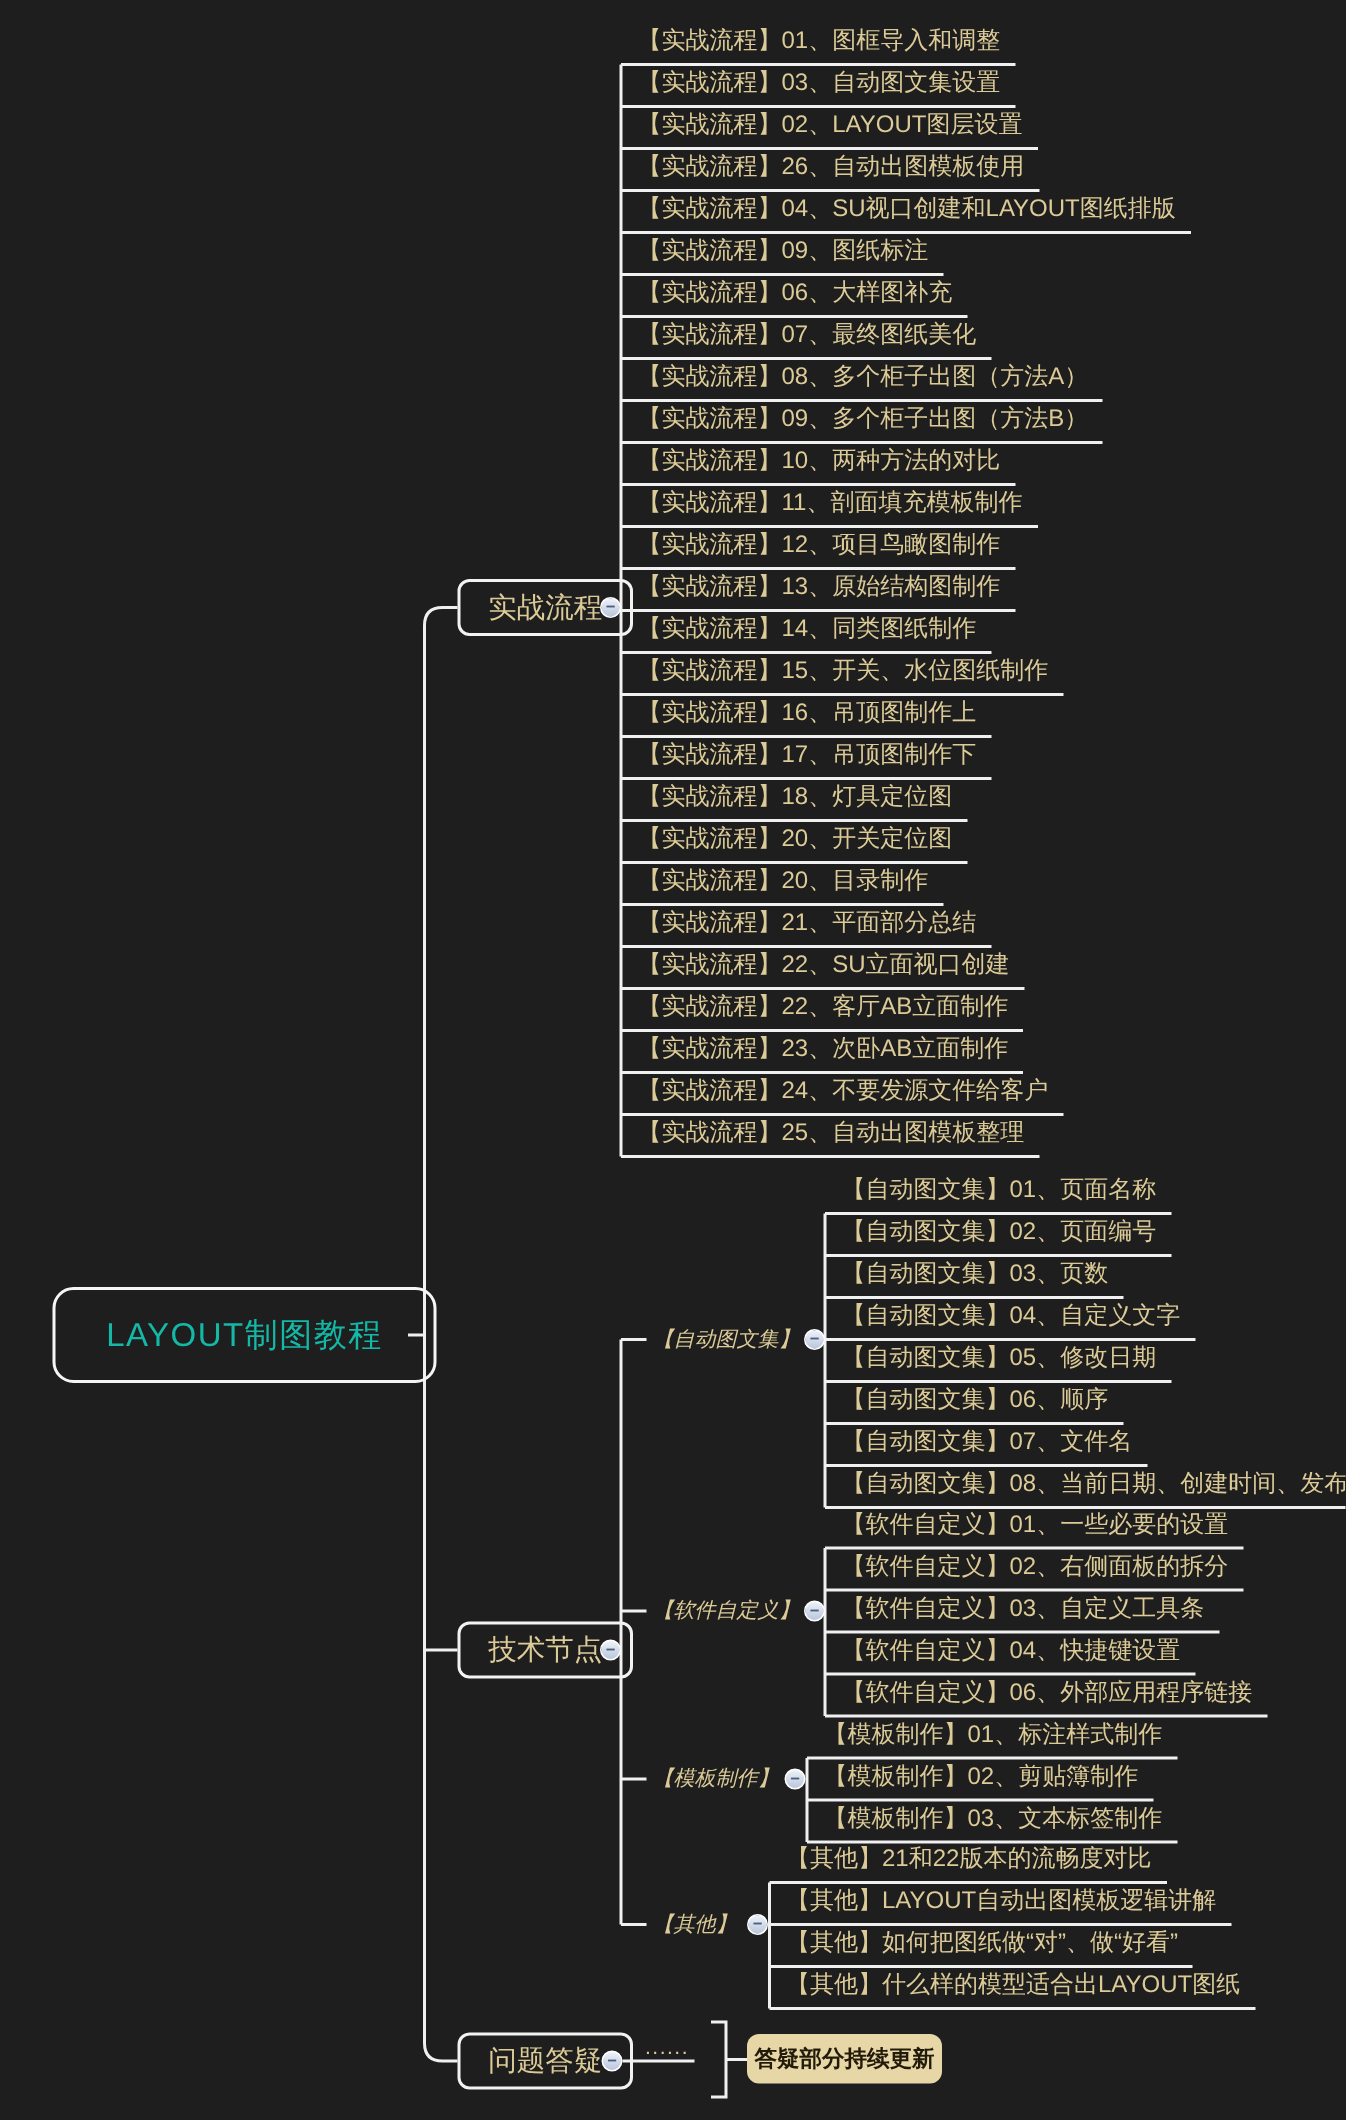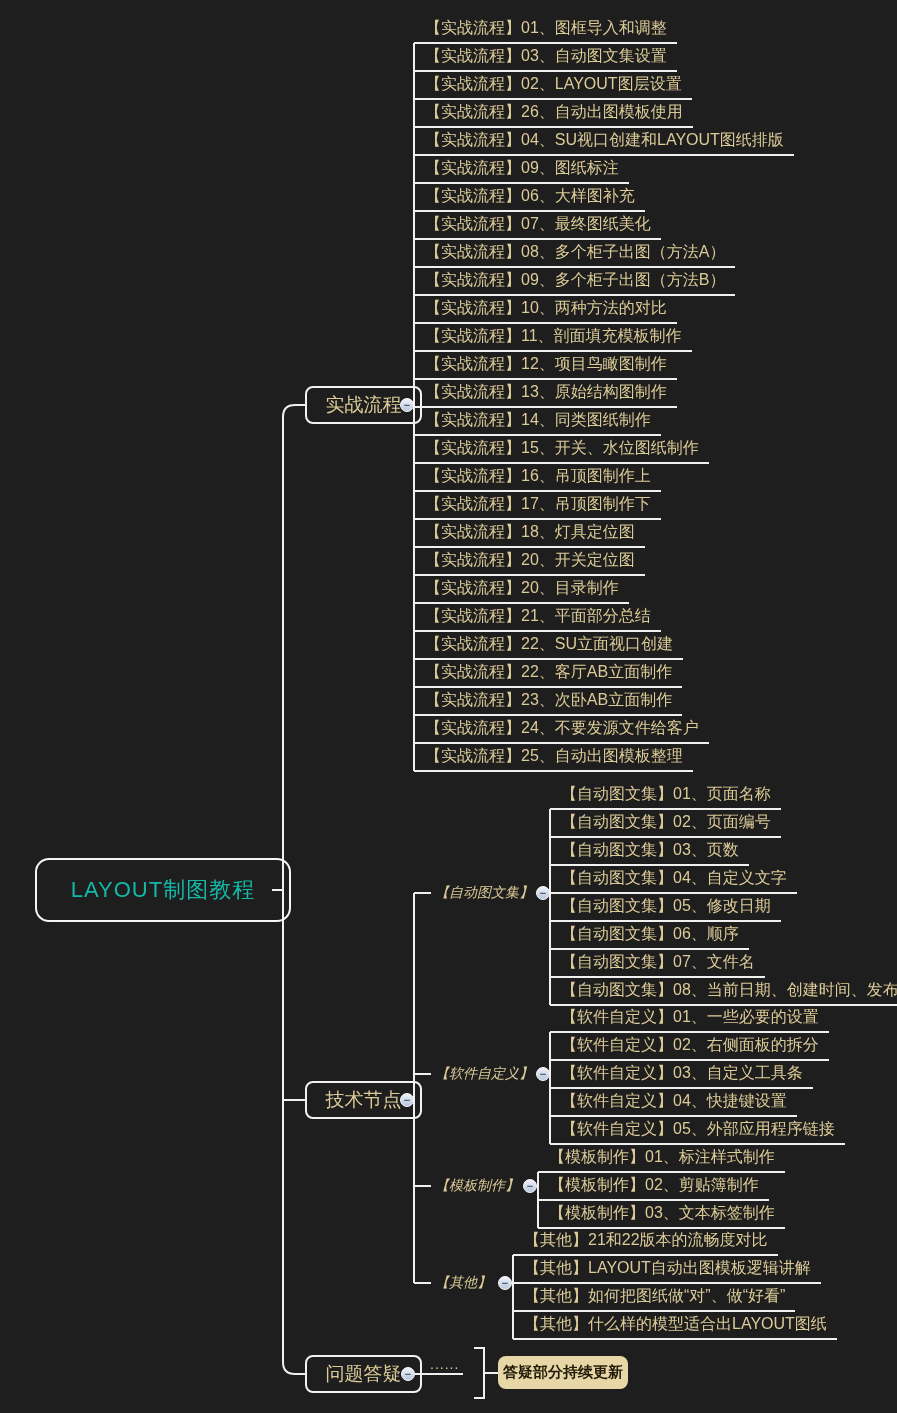--- a/index.html
+++ b/index.html
@@ -267,21 +267,21 @@
 
       <div class="leaf">
         <span class="leaf-text">【软件自定义】03、自定义工具条</span>
       </div>
 
       <div class="leaf">
         <span class="leaf-text">【软件自定义】04、快捷键设置</span>
       </div>
 
       <div class="leaf">
-        <span class="leaf-text">【软件自定义】05、外部应用程序链接</span>
+        <span class="leaf-text">【软件自定义】06、外部应用程序链接</span>
       </div>
     </div>
   <div class="leaf-col" style="left:538px;top:1145px">
 
       <div class="leaf">
         <span class="leaf-text">【模板制作】01、标注样式制作</span>
       </div>
 
       <div class="leaf">
         <span class="leaf-text">【模板制作】02、剪贴簿制作</span>

